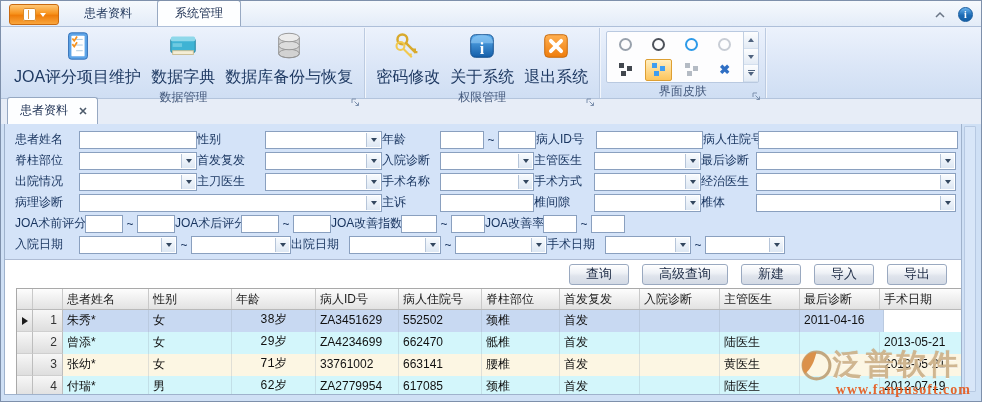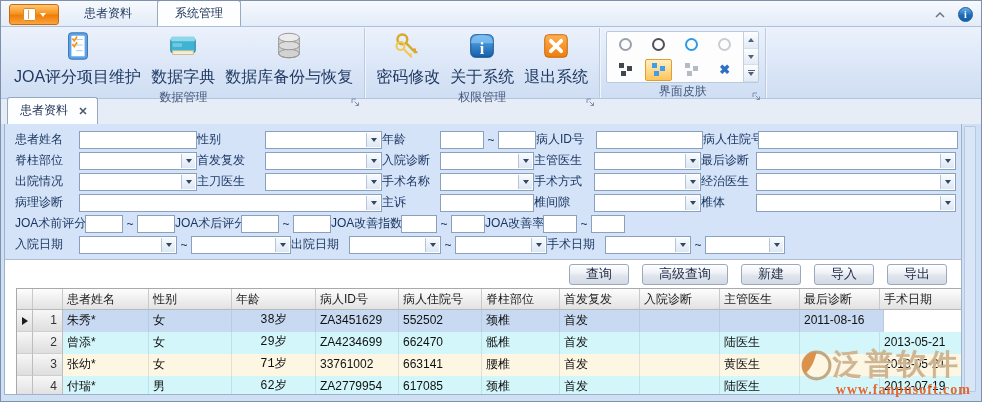--- a/index.html
+++ b/index.html
@@ -478,21 +478,21 @@
             <div class="numcell" style="width: 30px;">1</div>
             <div class="cell" style="width: 86px;">朱秀*</div>
             <div class="cell" style="width: 83px;">女</div>
             <div class="cell ar" style="width: 84px;">38岁</div>
             <div class="cell" style="width: 83px;">ZA3451629</div>
             <div class="cell" style="width: 83px;">552502</div>
             <div class="cell" style="width: 78px;">颈椎</div>
             <div class="cell" style="width: 80px;">首发</div>
             <div class="cell" style="width: 80px;"></div>
             <div class="cell" style="width: 80px;"></div>
-            <div class="cell" style="width: 84px;">2011-08-16</div>
+            <div class="cell" style="width: 84px;">2011-04-16</div>
           </div>
           <div class="grow r-cyan">
             <div class="indcell" style="width: 16px;"></div>
             <div class="numcell" style="width: 30px;">2</div>
             <div class="cell" style="width: 86px;">曾添*</div>
             <div class="cell" style="width: 83px;">女</div>
             <div class="cell ar" style="width: 84px;">29岁</div>
             <div class="cell" style="width: 83px;">ZA4234699</div>
             <div class="cell" style="width: 83px;">662470</div>
             <div class="cell" style="width: 78px;">骶椎</div>

